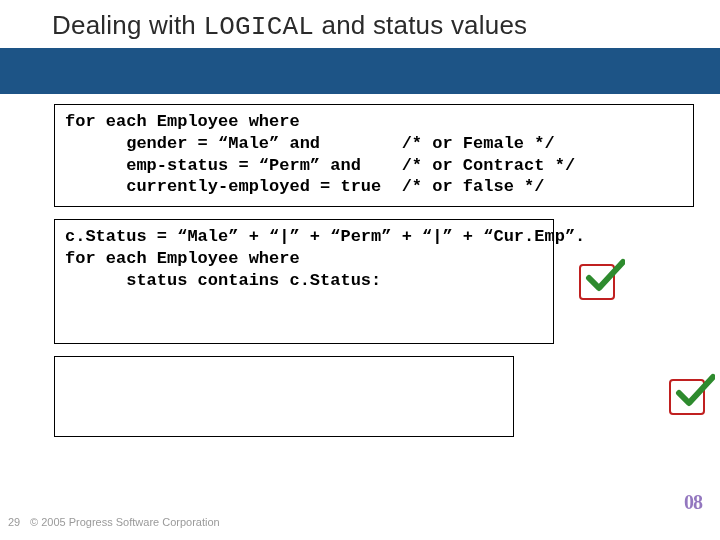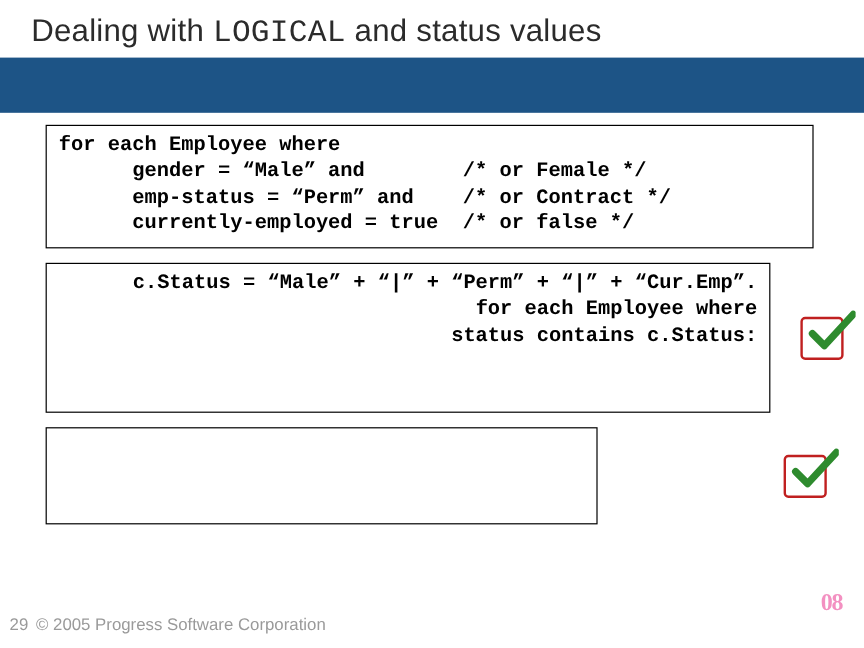--- a/index.html
+++ b/index.html
@@ -5,21 +5,21 @@
   * { margin: 0; padding: 0; box-sizing: border-box; }
   body {
     width: 720px;
     height: 540px;
     font-family: Arial, Helvetica, sans-serif;
     background: #fff;
     position: relative;
     overflow: hidden;
   }
   .title-wrap {
-    padding: 10px 0 0 26px;
+    padding: 10px 0 0 52px;
     background: #fff;
   }
   .title {
     font-size: 26px;
     font-weight: 400;
     color: #2b2b2b;
     letter-spacing: 0.2px;
   }
   .title .code-font {
     font-family: "Courier New", Courier, monospace;
@@ -38,23 +38,24 @@
     border: 1.5px solid #000;
     padding: 6px 10px 8px 10px;
     margin-bottom: 12px;
     font-family: "Courier New", Courier, monospace;
     font-size: 17px;
     font-weight: bold;
     line-height: 1.28;
     white-space: pre;
     color: #000;
     position: relative;
+    margin-left: 16px;
   }
   .box1 { width: 640px; }
-  .box2 { width: 604px; text-align: right; }
+  .box2 { width: 500px; }
   .box3 { width: 460px; }
   .check-icon {
     position: absolute;
     right: -68px;
     top: 50%;
     transform: translateY(-50%);
     width: 42px;
     height: 42px;
   }
   .check-icon .square {
@@ -72,21 +73,21 @@
     top: -4px;
     left: 6px;
     width: 40px;
     height: 40px;
   }
   .footer {
     position: absolute;
     bottom: 12px;
     left: 0;
     width: 720px;
-    font-size: 14px;
+    font-size: 11px;
     color: #888;
     display: flex;
     align-items: center;
   }
   .footer .page-num {
     width: 30px;
     color: #999;
     padding-left: 8px;
   }
   .footer .session {
@@ -102,21 +103,21 @@
     bottom: 26px;
     right: 18px;
     font-family: Georgia, serif;
     font-style: italic;
     color: #d8d2c8;
     font-size: 20px;
     letter-spacing: -1px;
     opacity: 0.6;
   }
   .logo-area .zero {
-    color: #ec4899;
+    color: #4c1d95;
     font-weight: bold;
     font-style: normal;
   }
 </style>
 </head>
 <body>
 
 <div class="title-wrap">
   <h1 class="title">
     <span>Dealing with </span><span class="code-font">LOGICAL</span><span> and status values</span>

